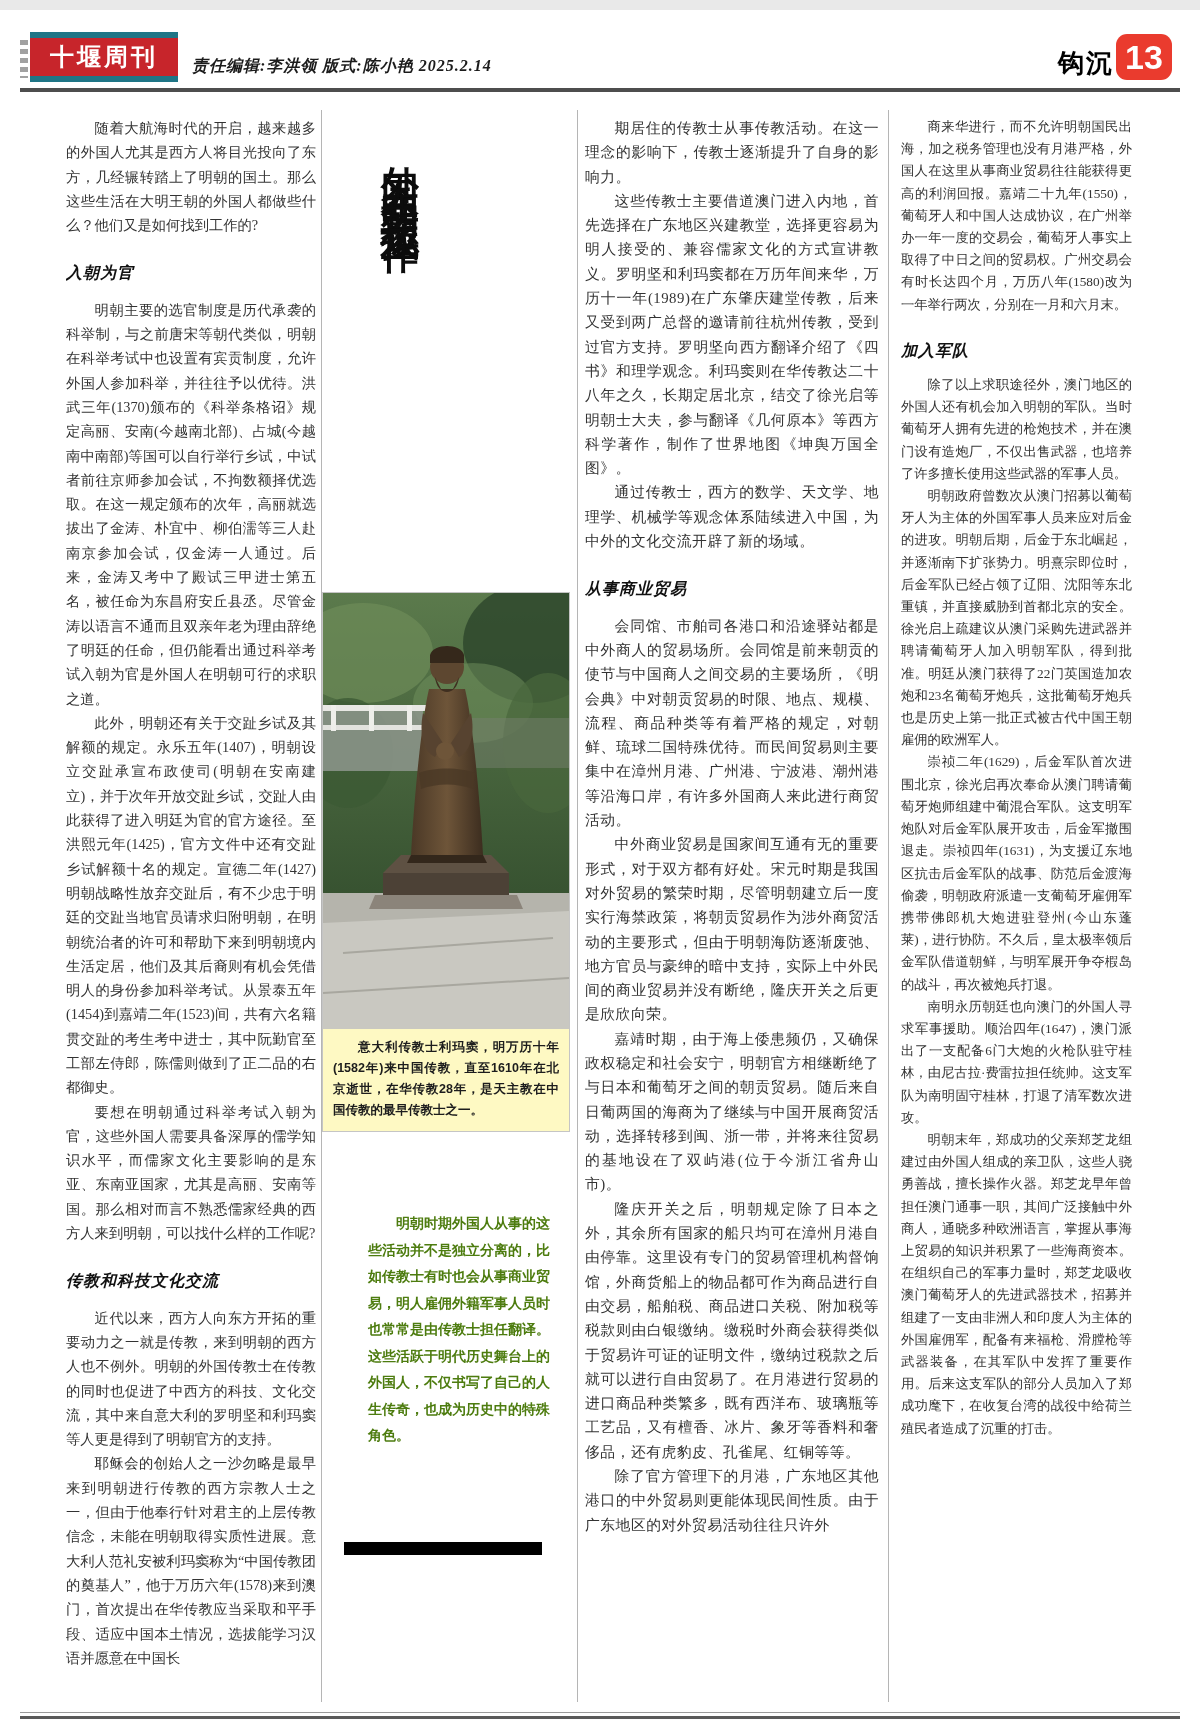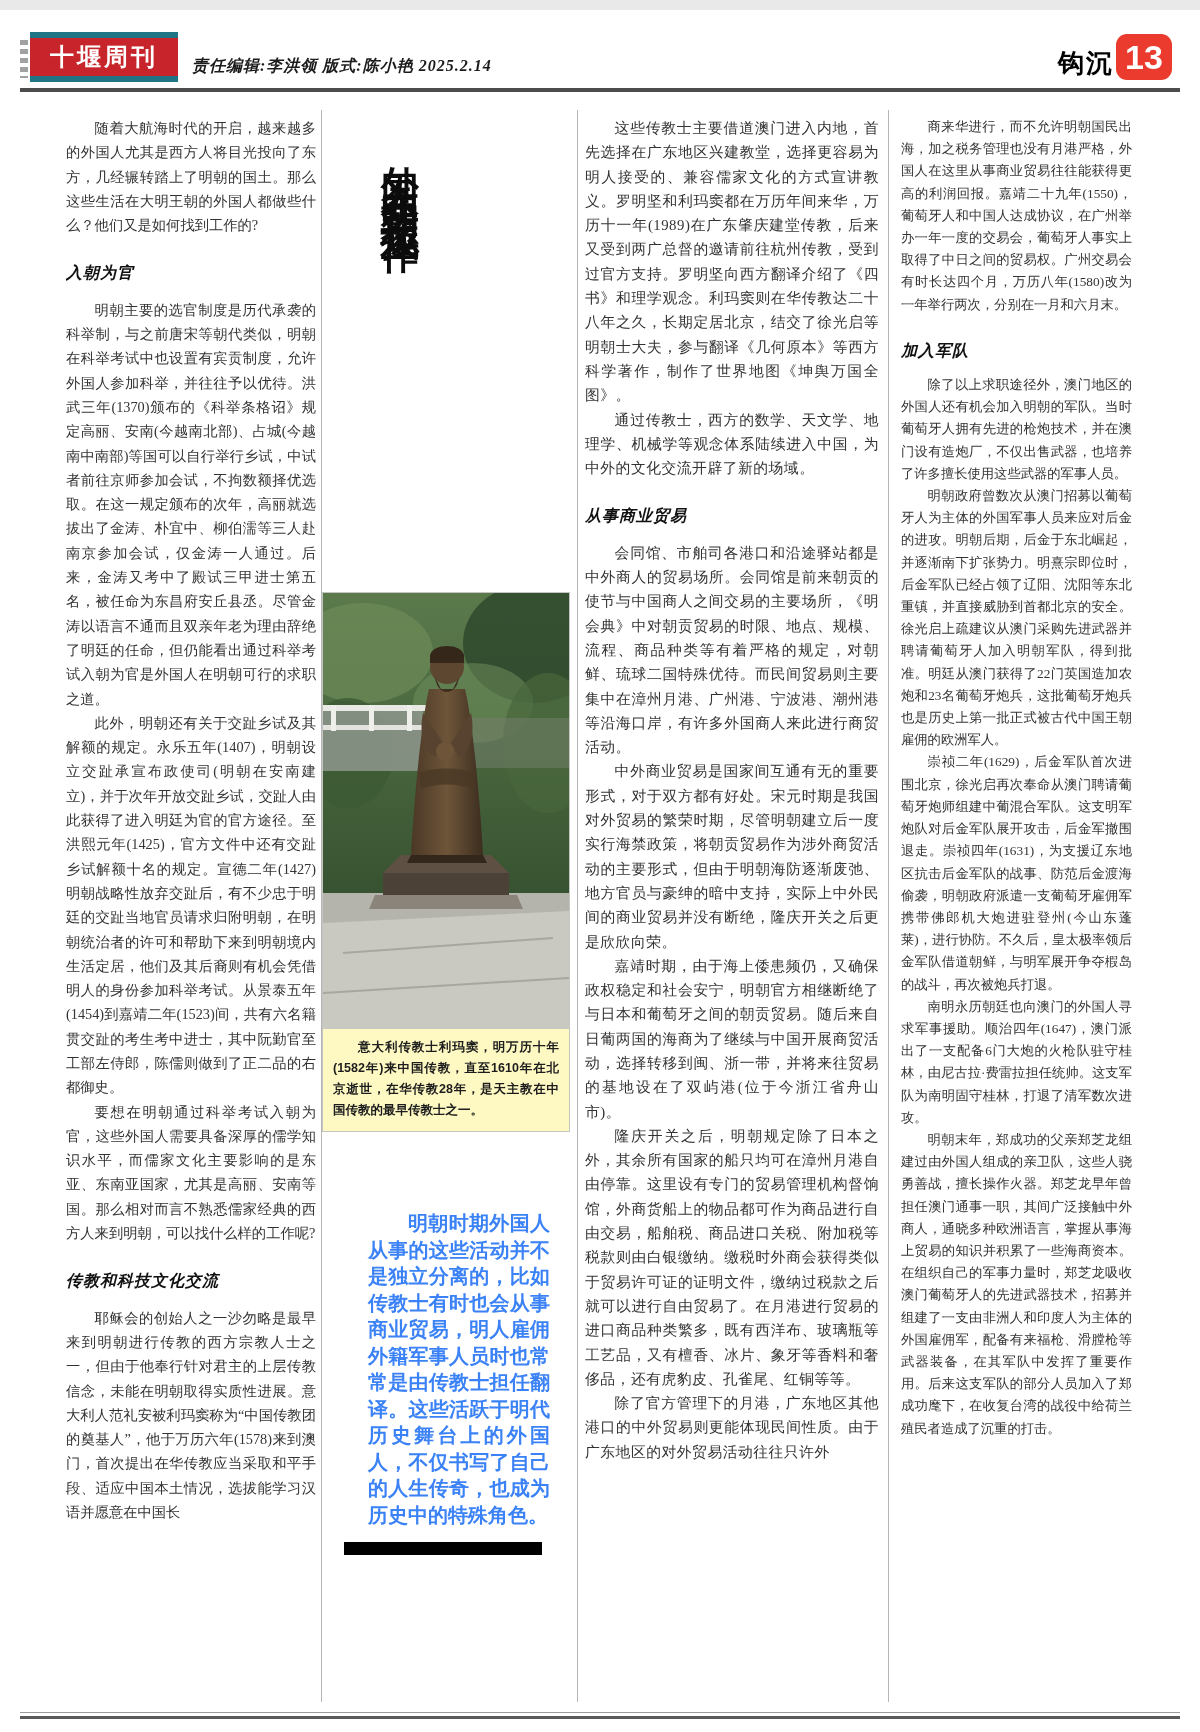--- a/index.html
+++ b/index.html
@@ -46,22 +46,22 @@
   .v-title{position:absolute;left:52px;top:26px;height:460px;writing-mode:vertical-rl;
            font-size:38px;font-weight:600;color:#0c0c0c;letter-spacing:7px;
            font-family:"Liberation Serif","DejaVu Serif",serif;}
   .v-author{position:absolute;left:66px;top:502px;writing-mode:vertical-rl;font-size:16px;
             color:#222;letter-spacing:3px;}
   .photo-box{position:absolute;left:0;top:482px;width:246px;border:1px solid #c5c5c5;background:#fef9c3;}
   .photo-box svg{display:block;}
   .photo-caption{font-family:"Liberation Sans","DejaVu Sans",sans-serif;font-weight:bold;
                  font-size:12.5px;line-height:21px;color:#1d1d1d;text-align:justify;
                  padding:8px 10px 10px 10px;text-indent:2em;}
-  .summary{position:absolute;left:46px;top:1100px;width:182px;font-size:20px;line-height:26.5px;
-           font-weight:bold;color:#3b82f6;text-align:justify;text-indent:2em;
+  .summary{position:absolute;left:46px;top:1100px;width:182px;font-size:14px;line-height:26.5px;
+           font-weight:bold;color:#4d7c0f;text-align:justify;text-indent:2em;
            font-family:"Liberation Sans","DejaVu Sans",sans-serif;}
   .black-bar{position:absolute;left:22px;top:1432px;width:198px;height:13px;background:#000;}
 </style>
 </head>
 <body>
 
 <div class="page">
 
   <div class="masthead-wrap">
     <div class="masthead-strip"></div>
@@ -82,20 +82,21 @@
   <div class="vdiv d2"></div>
   <div class="vdiv d3"></div>
 
   <div class="col col1">
     <p>随着大航海时代的开启，越来越多的外国人尤其是西方人将目光投向了东方，几经辗转踏上了明朝的国土。那么这些生活在大明王朝的外国人都做些什么？他们又是如何找到工作的?</p>
     <h3>入朝为官</h3>
     <p>明朝主要的选官制度是历代承袭的科举制，与之前唐宋等朝代类似，明朝在科举考试中也设置有宾贡制度，允许外国人参加科举，并往往予以优待。洪武三年(1370)颁布的《科举条格诏》规定高丽、安南(今越南北部)、占城(今越南中南部)等国可以自行举行乡试，中试者前往京师参加会试，不拘数额择优选取。在这一规定颁布的次年，高丽就选拔出了金涛、朴宜中、柳伯濡等三人赴南京参加会试，仅金涛一人通过。后来，金涛又考中了殿试三甲进士第五名，被任命为东昌府安丘县丞。尽管金涛以语言不通而且双亲年老为理由辞绝了明廷的任命，但仍能看出通过科举考试入朝为官是外国人在明朝可行的求职之道。</p>
     <p>此外，明朝还有关于交趾乡试及其解额的规定。永乐五年(1407)，明朝设立交趾承宣布政使司(明朝在安南建立)，并于次年开放交趾乡试，交趾人由此获得了进入明廷为官的官方途径。至洪熙元年(1425)，官方文件中还有交趾乡试解额十名的规定。宣德二年(1427)明朝战略性放弃交趾后，有不少忠于明廷的交趾当地官员请求归附明朝，在明朝统治者的许可和帮助下来到明朝境内生活定居，他们及其后裔则有机会凭借明人的身份参加科举考试。从景泰五年(1454)到嘉靖二年(1523)间，共有六名籍贯交趾的考生考中进士，其中阮勤官至工部左侍郎，陈儒则做到了正二品的右都御史。</p>
     <p>要想在明朝通过科举考试入朝为官，这些外国人需要具备深厚的儒学知识水平，而儒家文化主要影响的是东亚、东南亚国家，尤其是高丽、安南等国。那么相对而言不熟悉儒家经典的西方人来到明朝，可以找什么样的工作呢?</p>
     <h3>传教和科技文化交流</h3>
+    <p>近代以来，西方人向东方开拓的重要动力之一就是传教，来到明朝的西方人也不例外。明朝的外国传教士在传教的同时也促进了中西方的科技、文化交流，其中来自意大利的罗明坚和利玛窦等人更是得到了明朝官方的支持。</p>
     <p>耶稣会的创始人之一沙勿略是最早来到明朝进行传教的西方宗教人士之一，但由于他奉行针对君主的上层传教信念，未能在明朝取得实质性进展。意大利人范礼安被利玛窦称为“中国传教团的奠基人”，他于万历六年(1578)来到澳门，首次提出在华传教应当采取和平手段、适应中国本土情况，选拔能学习汉语并愿意在中国长</p>
   </div>
 
   <div class="feature">
     <div class="v-title">外国人在明朝怎么找工作</div>
     <div class="v-author">□风叶</div>
 
     <div class="photo-box">
       <svg width="246" height="436" viewBox="0 0 246 436">
         <defs>
@@ -145,20 +146,21 @@
         <path d="M96,180 C110,174 138,174 152,180 L150,196 C134,190 114,190 98,196 Z" fill="#4a3826" opacity=".8"></path>
       </svg>
       <div class="photo-caption">意大利传教士利玛窦，明万历十年(1582年)来中国传教，直至1610年在北京逝世，在华传教28年，是天主教在中国传教的最早传教士之一。</div>
     </div>
 
     <div class="summary">明朝时期外国人从事的这些活动并不是独立分离的，比如传教士有时也会从事商业贸易，明人雇佣外籍军事人员时也常常是由传教士担任翻译。这些活跃于明代历史舞台上的外国人，不仅书写了自己的人生传奇，也成为历史中的特殊角色。</div>
     <div class="black-bar"></div>
   </div>
 
   <div class="col col3">
+    <p>期居住的传教士从事传教活动。在这一理念的影响下，传教士逐渐提升了自身的影响力。</p>
     <p>这些传教士主要借道澳门进入内地，首先选择在广东地区兴建教堂，选择更容易为明人接受的、兼容儒家文化的方式宣讲教义。罗明坚和利玛窦都在万历年间来华，万历十一年(1989)在广东肇庆建堂传教，后来又受到两广总督的邀请前往杭州传教，受到过官方支持。罗明坚向西方翻译介绍了《四书》和理学观念。利玛窦则在华传教达二十八年之久，长期定居北京，结交了徐光启等明朝士大夫，参与翻译《几何原本》等西方科学著作，制作了世界地图《坤舆万国全图》。</p>
     <p>通过传教士，西方的数学、天文学、地理学、机械学等观念体系陆续进入中国，为中外的文化交流开辟了新的场域。</p>
     <h3>从事商业贸易</h3>
     <p>会同馆、市舶司各港口和沿途驿站都是中外商人的贸易场所。会同馆是前来朝贡的使节与中国商人之间交易的主要场所，《明会典》中对朝贡贸易的时限、地点、规模、流程、商品种类等有着严格的规定，对朝鲜、琉球二国特殊优待。而民间贸易则主要集中在漳州月港、广州港、宁波港、潮州港等沿海口岸，有许多外国商人来此进行商贸活动。</p>
     <p>中外商业贸易是国家间互通有无的重要形式，对于双方都有好处。宋元时期是我国对外贸易的繁荣时期，尽管明朝建立后一度实行海禁政策，将朝贡贸易作为涉外商贸活动的主要形式，但由于明朝海防逐渐废弛、地方官员与豪绅的暗中支持，实际上中外民间的商业贸易并没有断绝，隆庆开关之后更是欣欣向荣。</p>
     <p>嘉靖时期，由于海上倭患频仍，又确保政权稳定和社会安宁，明朝官方相继断绝了与日本和葡萄牙之间的朝贡贸易。随后来自日葡两国的海商为了继续与中国开展商贸活动，选择转移到闽、浙一带，并将来往贸易的基地设在了双屿港(位于今浙江省舟山市)。</p>
     <p>隆庆开关之后，明朝规定除了日本之外，其余所有国家的船只均可在漳州月港自由停靠。这里设有专门的贸易管理机构督饷馆，外商货船上的物品都可作为商品进行自由交易，船舶税、商品进口关税、附加税等税款则由白银缴纳。缴税时外商会获得类似于贸易许可证的证明文件，缴纳过税款之后就可以进行自由贸易了。在月港进行贸易的进口商品种类繁多，既有西洋布、玻璃瓶等工艺品，又有檀香、冰片、象牙等香料和奢侈品，还有虎豹皮、孔雀尾、红铜等等。</p>
     <p>除了官方管理下的月港，广东地区其他港口的中外贸易则更能体现民间性质。由于广东地区的对外贸易活动往往只许外</p>
   </div>
 

